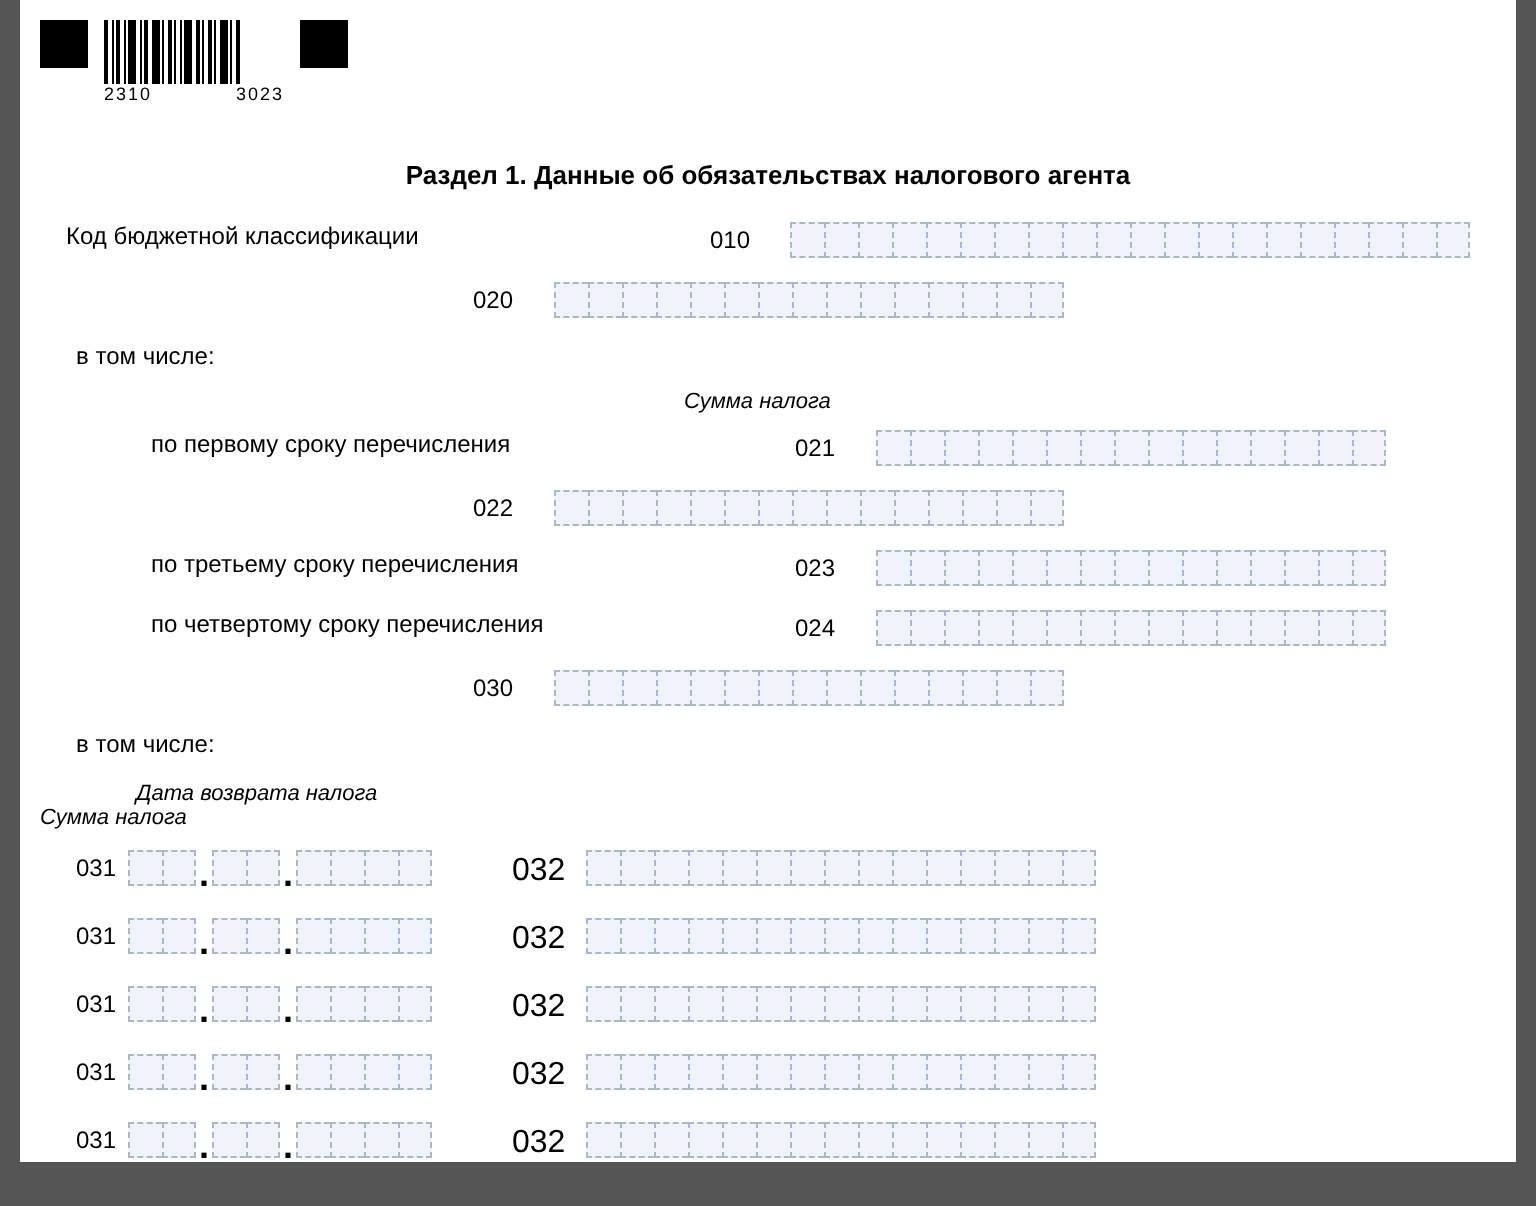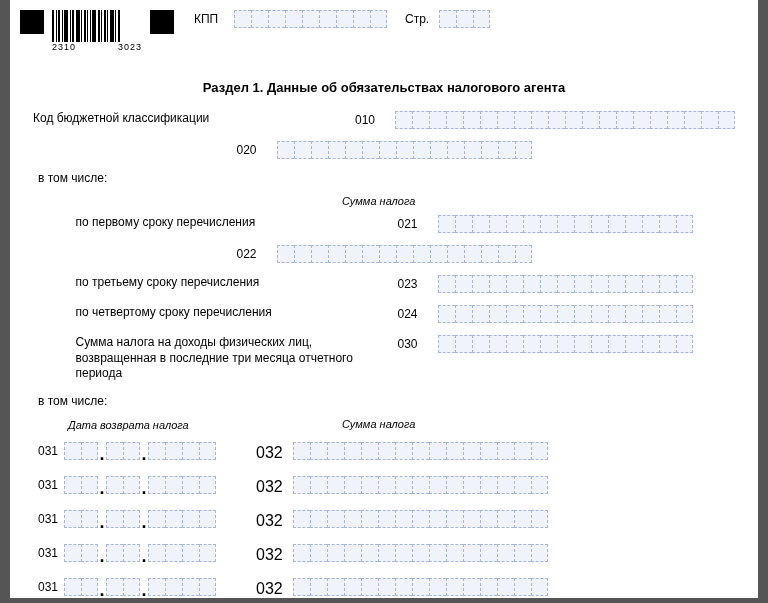--- a/index.html
+++ b/index.html
@@ -108,20 +108,21 @@
     padding-top: 2px;
   }
   .sub-indent {
     padding-left: 18px;
     font-size: 12px;
     margin-bottom:10px;
   }
   .two-col-headers {
     display:flex;
     margin-bottom:8px;
+    flex-direction:column;
   }
   .two-col-headers .left {
     width: 322px;
     padding-left: 48px;
     box-sizing: border-box;
   }
   .two-col-headers .right {
     font-style: italic;
     font-size:11px;
   }
@@ -193,40 +194,20 @@
         </div>
         <div class="black-box"></div>
       </div>
       <div class="barcode-digits" style="margin-left:32px;">
         <span>2310</span>
         <span>3023</span>
       </div>
     </div>
 
     <div class="hdr-fields">
-      <div class="hdr-row">
-        <div class="hdr-label">КПП</div>
-        <div class="cells">
-          <div class="cell"></div>
-            <div class="cell"></div>
-            <div class="cell"></div>
-            <div class="cell"></div>
-          <div class="cell"></div>
-            <div class="cell"></div>
-            <div class="cell"></div>
-            <div class="cell"></div>
-          <div class="cell"></div>
-        </div>
-        <div class="stranica-label">Стр.</div>
-        <div class="cells">
-          <div class="cell"></div>
-            <div class="cell"></div>
-            <div class="cell"></div>
-        </div>
-      </div>
     </div>
   </div>
 
   <div class="section-title">Раздел 1. Данные об обязательствах налогового агента</div>
 
   <div class="row">
     <div class="label">Код бюджетной классификации</div>
     <div class="code">010</div>
     <div class="cells">
       <div class="cell"></div>
@@ -358,21 +339,20 @@
         <div class="cell"></div>
       <div class="cell"></div>
         <div class="cell"></div>
         <div class="cell"></div>
         <div class="cell"></div>
         <div class="cell"></div>
     </div>
   </div>
 
   <div class="row">
-    <div class="label">Сумма налога на доходы физических лиц, возвращенная в последние три месяца отчетного периода</div>
     <div class="code">030</div>
     <div class="cells">
       <div class="cell"></div>
         <div class="cell"></div>
         <div class="cell"></div>
         <div class="cell"></div>
         <div class="cell"></div>
       <div class="cell"></div>
         <div class="cell"></div>
         <div class="cell"></div>

